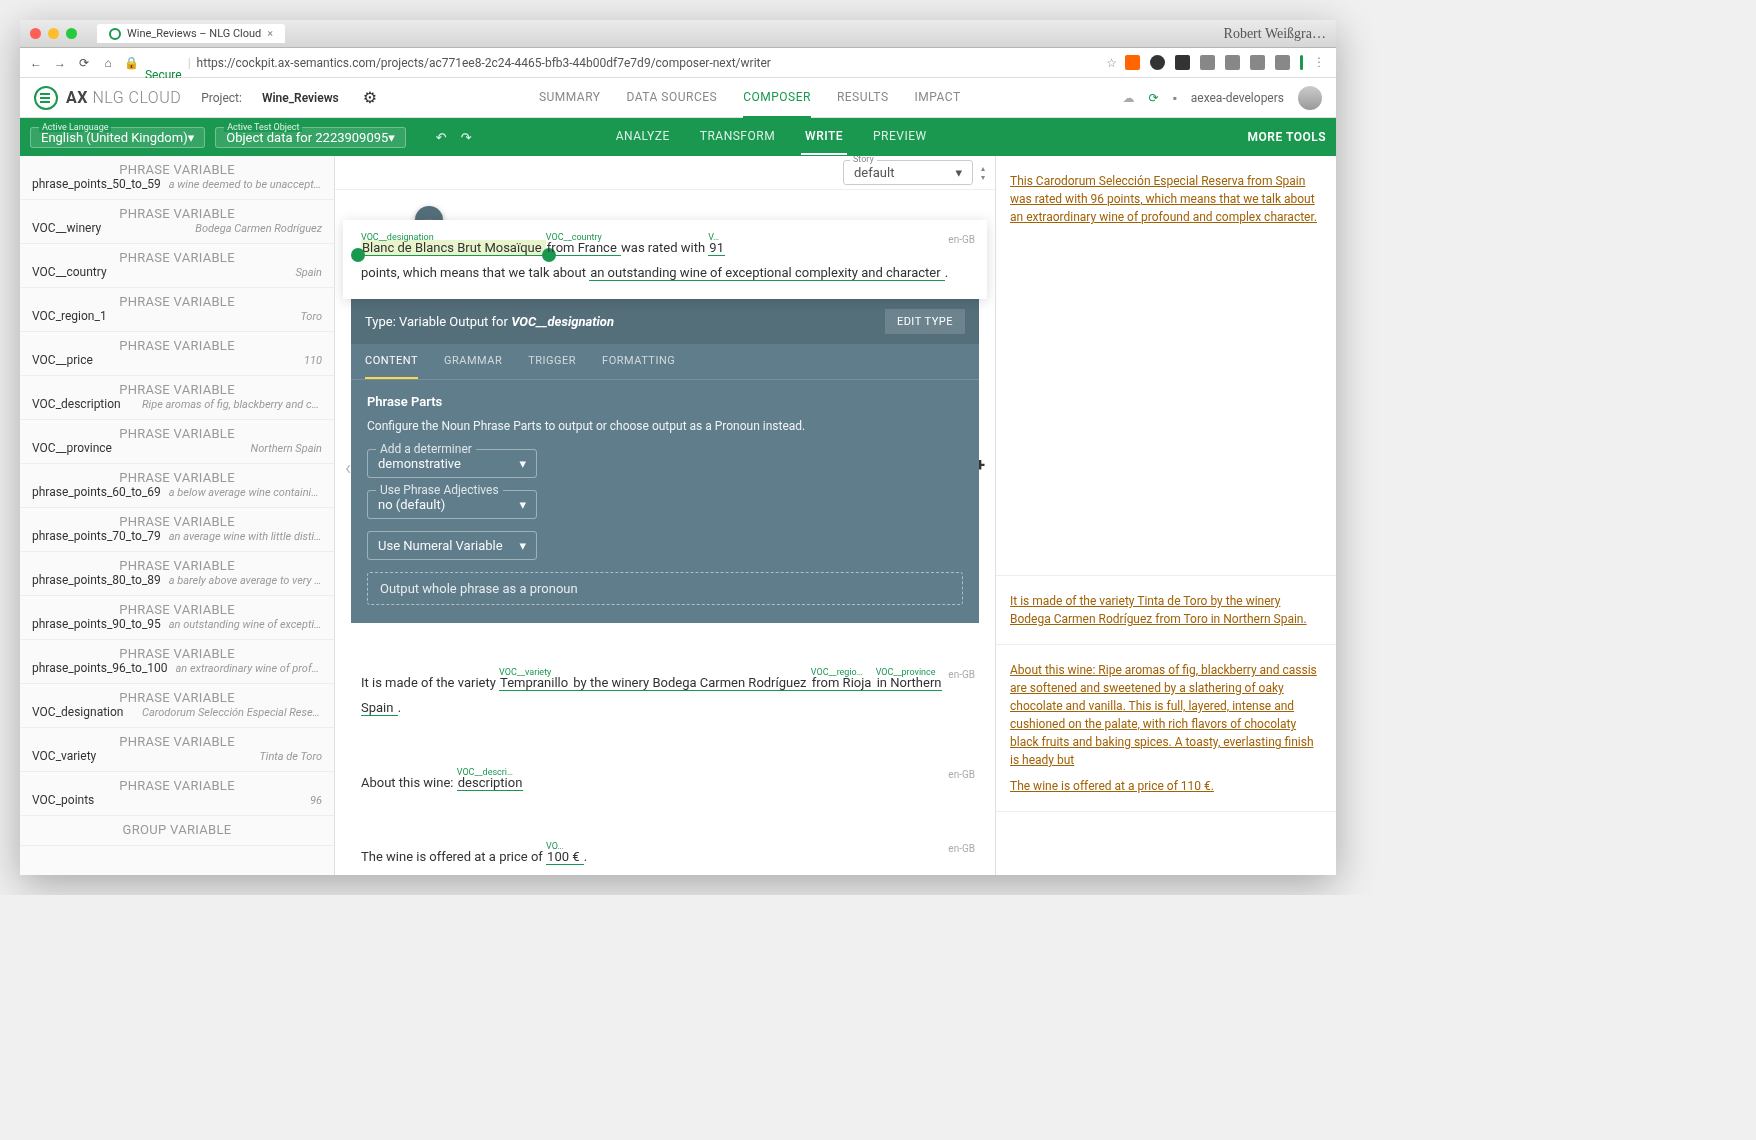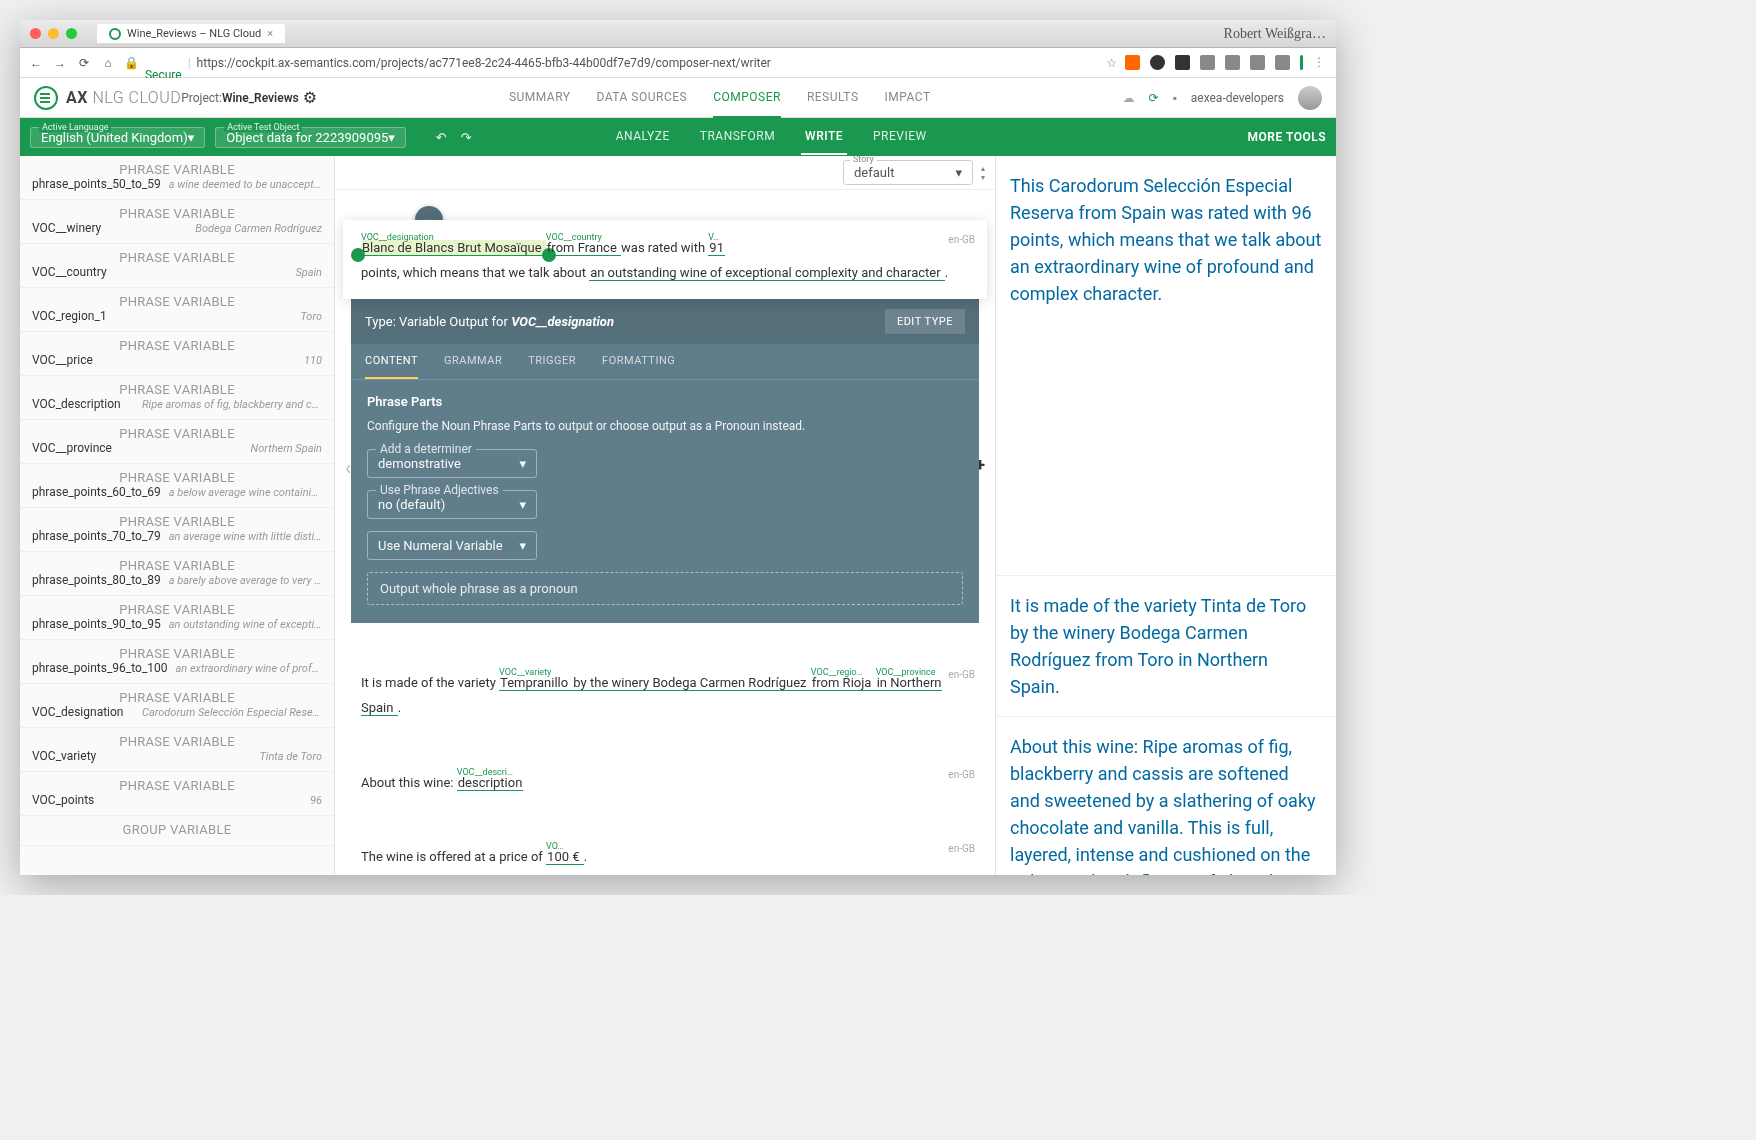--- a/index.html
+++ b/index.html
@@ -14,21 +14,21 @@
 .userlabel { margin-left: auto; font-size: 14px; color: #555; font-family: Liberation Serif, serif; }
 .urlbar { height: 30px; background: #fff; border-bottom: 1px solid #ddd; display: flex; align-items: center; padding: 0 8px; gap: 8px; font-size: 12px; color: #555; }
 .urlbar .navicon { width: 16px; height: 16px; display: inline-flex; align-items: center; justify-content: center; color: #555; cursor: pointer; }
 .urlbox { flex: 1; display: flex; align-items: center; gap: 6px; }
 .secure { color: #0a8a3a; font-size: 12px; margin-top: 24px; }
 .url { color: #555; font-size: 12px; }
 .ext-icons { display: flex; gap: 10px; align-items: center; }
 .ext-icons span { width: 15px; height: 15px; background: #888; border-radius: 2px; display: inline-block; }
 .ext-icons span.orange { background: #ff6600; }
 
-.appheader { height: 40px; background: #fff; border-bottom: 1px solid #e0e0e0; display: flex; align-items: center; padding: 0 14px; }
+.appheader { height: 40px; background: #fff; border-bottom: 1px solid #e0e0e0; display: flex; align-items: center; padding: 0 14px; gap: 20px; }
 .logo { display: flex; align-items: center; gap: 8px; }
 .logo-circle { width: 24px; height: 24px; border: 2px solid #1a9850; border-radius: 50%; position: relative; }
 .logo-circle::before { content:""; position:absolute; left:4px; top:5px; width:10px; height:2px; background:#1a9850; box-shadow: 0 4px 0 #1a9850, 0 8px 0 #1a9850; }
 .logo-text { font-weight: 700; color: #444; font-size: 16px; letter-spacing: 0.5px; }
 .logo-text .light { font-weight: 300; color: #888; }
 .project-label { font-size: 12px; color: #666; }
 .project-name { font-size: 12px; font-weight: 600; color: #333; }
 .gear { margin-left: 4px; color: #333; }
 .topnav { margin-left: auto; display: flex; gap: 26px; }
 .topnav a { font-size: 12px; color: #888; text-decoration: none; letter-spacing: 0.5px; padding: 12px 0; border-bottom: 2px solid transparent; }
@@ -81,21 +81,21 @@
 .ep-body h4 { font-size: 13px; font-weight: 600; margin-bottom: 8px; }
 .ep-body p { color: rgba(255,255,255,0.9); line-height: 1.5; margin-bottom: 14px; }
 .ep-field { border: 1px solid rgba(255,255,255,0.4); border-radius: 3px; padding: 6px 10px; margin-bottom: 12px; width: 170px; position: relative; display: flex; justify-content: space-between; align-items: center; color: rgba(255,255,255,0.95); font-size: 13px; }
 .ep-field-label { position: absolute; top: -8px; left: 8px; font-size: 12px; background: #607d8b; padding: 0 4px; color: rgba(255,255,255,0.8); }
 .ep-dashed { border: 1px dashed rgba(255,255,255,0.5); border-radius: 3px; padding: 8px 12px; color: rgba(255,255,255,0.85); font-size: 13px; }
 
 .nav-arrow { position: absolute; top: 300px; color: #bbb; cursor: pointer; font-size: 20px; }
 .nav-arrow.left { left: 10px; } .nav-arrow.right { right: 40px; }
 .add-btn { position: absolute; top: 298px; right: 10px; color: #333; font-size: 18px; font-weight: bold; cursor: pointer; }
 
-.preview { width: 340px; overflow-y: auto; padding: 0; font-size: 18px; color: #0369a1; line-height: 1.5; }
+.preview { width: 340px; overflow-y: auto; padding: 0; font-size: 12px; color: #a16207; line-height: 1.5; text-decoration: underline; }
 .preview-block { padding: 16px 14px; border-bottom: 1px solid #eee; }
 </style>
 </head>
 <body>
 
 <div class="window">
 
   <div class="titlebar">
     <div class="traffic">
       <div class="dot r"></div>

